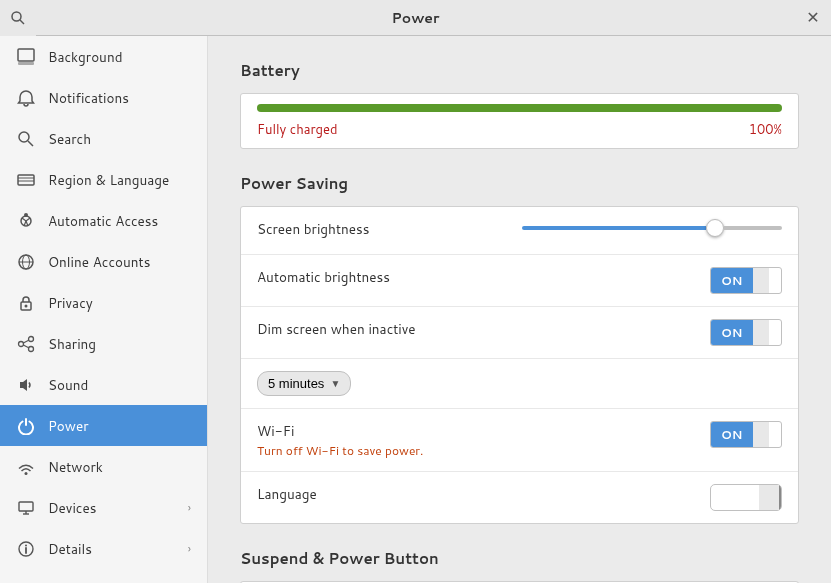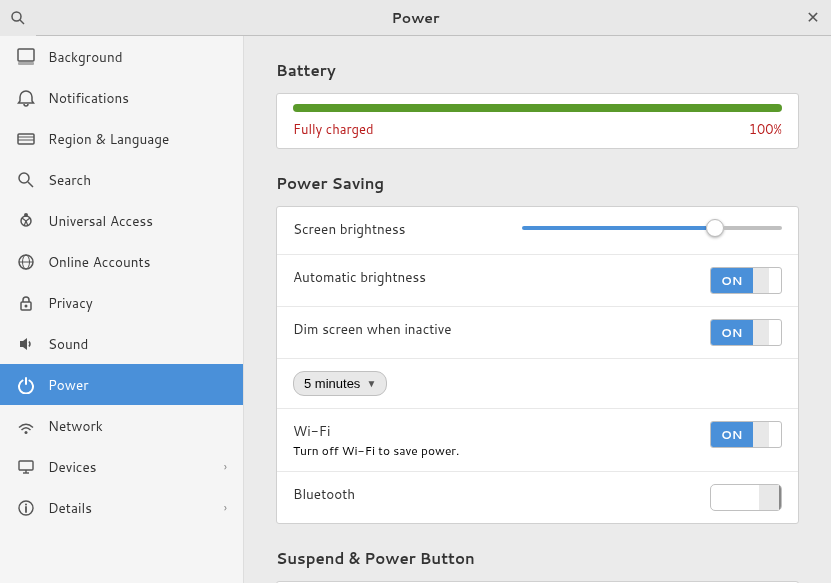--- a/index.html
+++ b/index.html
@@ -19,21 +19,21 @@
     .titlebar-close {
       width: 36px; height: 36px; display: flex; align-items: center; justify-content: center;
       cursor: pointer; background: none; border: none; font-size: 16px; color: #555;
     }
 
     
     .main { display: flex; flex: 1; overflow: hidden; }
 
     
     .sidebar {
-      width: 244px; background: #f5f5f5; border-right: 1px solid #ddd;
+      width: 208px; background: #f5f5f5; border-right: 1px solid #ddd;
       overflow-y: auto; flex-shrink: 0;
     }
     .sidebar-item {
       display: flex; align-items: center; padding: 10px 16px; cursor: pointer;
       color: #333; gap: 12px; min-height: 41px;
     }
     .sidebar-item.active { background: #4a90d9; color: white; }
     .sidebar-item.active .sidebar-icon { color: white; }
     .sidebar-icon { width: 20px; height: 20px; display: flex; align-items: center; justify-content: center; font-size: 16px; flex-shrink: 0; }
     .sidebar-label { font-size: 13.5px; }
@@ -57,21 +57,21 @@
     .power-saving-card {
       background: white; border: 1px solid #d0d0d0; border-radius: 3px;
       margin-bottom: 24px; overflow: hidden;
     }
     .setting-row {
       display: flex; align-items: flex-start; padding: 12px 16px;
       border-bottom: 1px solid #e8e8e8; min-height: 48px;
     }
     .setting-row:last-child { border-bottom: none; }
     .setting-label { flex: 1; font-size: 13.5px; color: #333; }
-    .setting-sublabel { font-size: 12px; color: #000000; margin-top: 2px; }
+    .setting-sublabel { font-size: 12px; color: #c2410c; margin-top: 2px; }
     .setting-label-stack { flex: 1; }
     .slider-wrapper { display: flex; align-items: center; gap: 0; width: 260px; }
     .slider-filled { height: 4px; background: #4a90d9; border-radius: 2px 0 0 2px; width: 190px; }
     .slider-unfilled { height: 4px; background: #c0c0c0; border-radius: 0 2px 2px 0; width: 60px; }
     .slider-thumb { width: 18px; height: 18px; background: white; border: 1px solid #bbb; border-radius: 50%; box-shadow: 0 1px 3px rgba(0,0,0,0.3); flex-shrink: 0; }
 
     
     .toggle { display: flex; border-radius: 3px; overflow: hidden; border: 1px solid #c0c0c0; width: 72px; flex-shrink: 0; }
     .toggle-on { background: #4a90d9; color: white; padding: 4px 10px; font-size: 12px; font-weight: bold; }
     .toggle-off-side { background: #e8e8e8; color: #888; padding: 4px 8px; font-size: 12px; }
@@ -126,50 +126,50 @@
             <path d="M9 2a6 6 0 0 1 6 6v4l1.5 2H1.5L3 12V8a6 6 0 0 1 6-6z" fill="none" stroke="#555" stroke-width="1.5"></path>
             <path d="M7 15a2 2 0 0 0 4 0" fill="none" stroke="#555" stroke-width="1.5"></path>
           </svg>
       </span>
       <span class="sidebar-label">Notifications</span>
     </div>
 
     <div class="sidebar-item">
       <span class="sidebar-icon">
         <svg width="18" height="18" viewBox="0 0 18 18">
+            <circle cx="7" cy="7" r="5" stroke="#555" stroke-width="1.5" fill="none"></circle>
+            <line x1="11" y1="11" x2="16" y2="16" stroke="#555" stroke-width="1.5"></line>
+          </svg>
+      </span>
+      <span class="sidebar-label">Search</span>
+    </div>
+
+    <div class="sidebar-item">
+      <span class="sidebar-icon">
+        <svg width="18" height="18" viewBox="0 0 18 18">
             <rect x="1" y="4" width="16" height="10" rx="1" fill="none" stroke="#555" stroke-width="1.5"></rect>
             <line x1="1" y1="7" x2="17" y2="7" stroke="#555" stroke-width="1"></line>
             <line x1="1" y1="10" x2="17" y2="10" stroke="#555" stroke-width="1"></line>
           </svg>
       </span>
       <span class="sidebar-label">Region &amp; Language</span>
-    </div>
-
-    <div class="sidebar-item">
-      <span class="sidebar-icon">
-        <svg width="18" height="18" viewBox="0 0 18 18">
-            <circle cx="7" cy="7" r="5" stroke="#555" stroke-width="1.5" fill="none"></circle>
-            <line x1="11" y1="11" x2="16" y2="16" stroke="#555" stroke-width="1.5"></line>
-          </svg>
-      </span>
-      <span class="sidebar-label">Search</span>
     </div>
 
     <div class="sidebar-item">
       <span class="sidebar-icon">
         <svg width="18" height="18" viewBox="0 0 18 18">
             <circle cx="9" cy="3" r="2" fill="#555"></circle>
             <circle cx="9" cy="9" r="5" stroke="#555" stroke-width="1.5" fill="none"></circle>
             <line x1="9" y1="9" x2="5" y2="6" stroke="#555" stroke-width="1.2"></line>
             <line x1="9" y1="9" x2="13" y2="6" stroke="#555" stroke-width="1.2"></line>
             <line x1="9" y1="9" x2="7" y2="14" stroke="#555" stroke-width="1.2"></line>
             <line x1="9" y1="9" x2="11" y2="14" stroke="#555" stroke-width="1.2"></line>
           </svg>
       </span>
-      <span class="sidebar-label">Universal Access</span>
+      <span class="sidebar-label">Automatic Access</span>
     </div>
 
     <div class="sidebar-item">
       <span class="sidebar-icon">
         <svg width="18" height="18" viewBox="0 0 18 18">
             <circle cx="9" cy="9" r="7" stroke="#555" stroke-width="1.5" fill="none"></circle>
             <ellipse cx="9" cy="9" rx="3.5" ry="7" stroke="#555" stroke-width="1" fill="none"></ellipse>
             <line x1="2" y1="9" x2="16" y2="9" stroke="#555" stroke-width="1"></line>
           </svg>
       </span>
@@ -180,20 +180,32 @@
       <span class="sidebar-icon">
         <svg width="18" height="18" viewBox="0 0 18 18">
             <rect x="4" y="8" width="10" height="8" rx="1" fill="none" stroke="#555" stroke-width="1.5"></rect>
             <path d="M6 8V6a3 3 0 0 1 6 0v2" fill="none" stroke="#555" stroke-width="1.5"></path>
             <circle cx="9" cy="12" r="1.5" fill="#555"></circle>
           </svg>
       </span>
       <span class="sidebar-label">Privacy</span>
     </div>
 
+    <div class="sidebar-item">
+      <span class="sidebar-icon">
+        <svg width="18" height="18" viewBox="0 0 18 18">
+            <circle cx="14" cy="4" r="2.5" fill="none" stroke="#555" stroke-width="1.3"></circle>
+            <circle cx="4" cy="9" r="2.5" fill="none" stroke="#555" stroke-width="1.3"></circle>
+            <circle cx="14" cy="14" r="2.5" fill="none" stroke="#555" stroke-width="1.3"></circle>
+            <line x1="6.3" y1="8" x2="11.7" y2="5.2" stroke="#555" stroke-width="1.2"></line>
+            <line x1="6.3" y1="10" x2="11.7" y2="12.8" stroke="#555" stroke-width="1.2"></line>
+          </svg>
+      </span>
+      <span class="sidebar-label">Sharing</span>
+    </div>
 
     <div class="sidebar-item">
       <span class="sidebar-icon">
         <svg width="18" height="18" viewBox="0 0 18 18">
             <polygon points="3,6 3,12 6,12 10,15 10,3 6,6" fill="#555"></polygon>
             <path d="M12 6.5a4 4 0 0 1 0 5" fill="none" stroke="#555" stroke-width="1.5"></path>
           </svg>
       </span>
       <span class="sidebar-label">Sound</span>
     </div>
@@ -298,21 +310,21 @@
           <div class="setting-label">Wi-Fi</div>
           <div class="setting-sublabel">Turn off Wi-Fi to save power.</div>
         </div>
         <div class="toggle">
           <span class="toggle-on">ON</span>
           <span class="toggle-off-side"></span>
         </div>
       </div>
 
       <div class="setting-row">
-        <span class="setting-label">Bluetooth</span>
+        <span class="setting-label">Language</span>
         <div class="toggle-off">
           <span class="toggle-on-side"></span>
           <span class="toggle-active-off">OFF</span>
         </div>
       </div>
 
     </div>
 
     <div class="section-title">Suspend &amp; Power Button</div>
     <div class="suspend-card">

